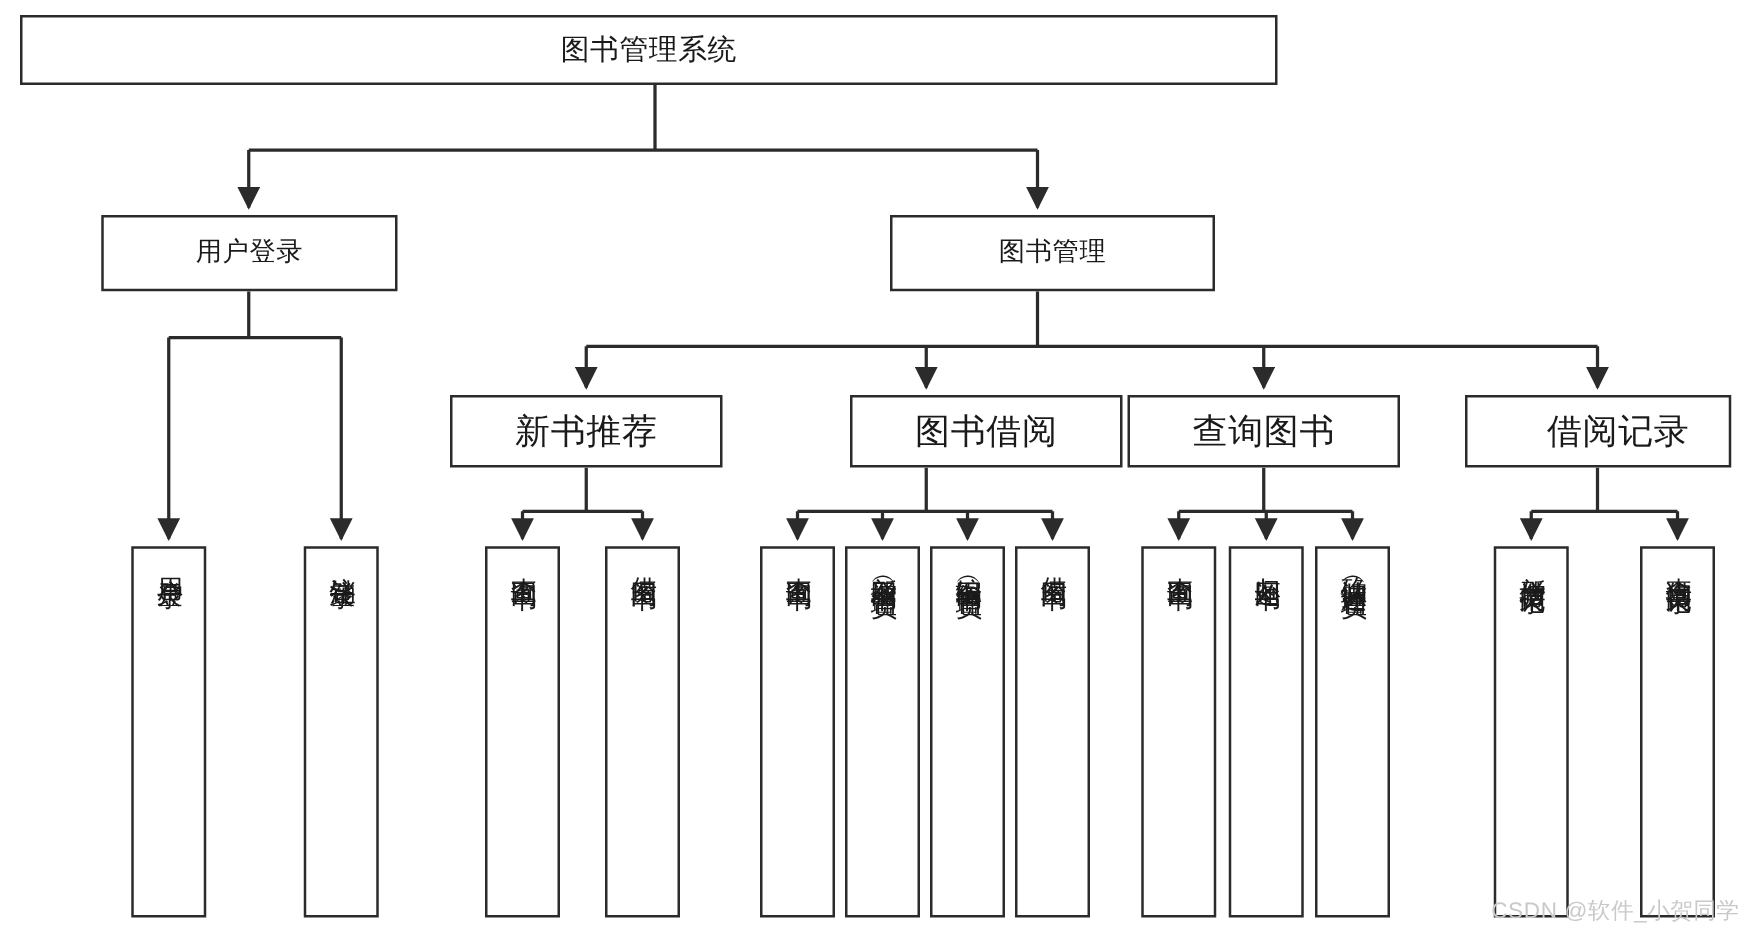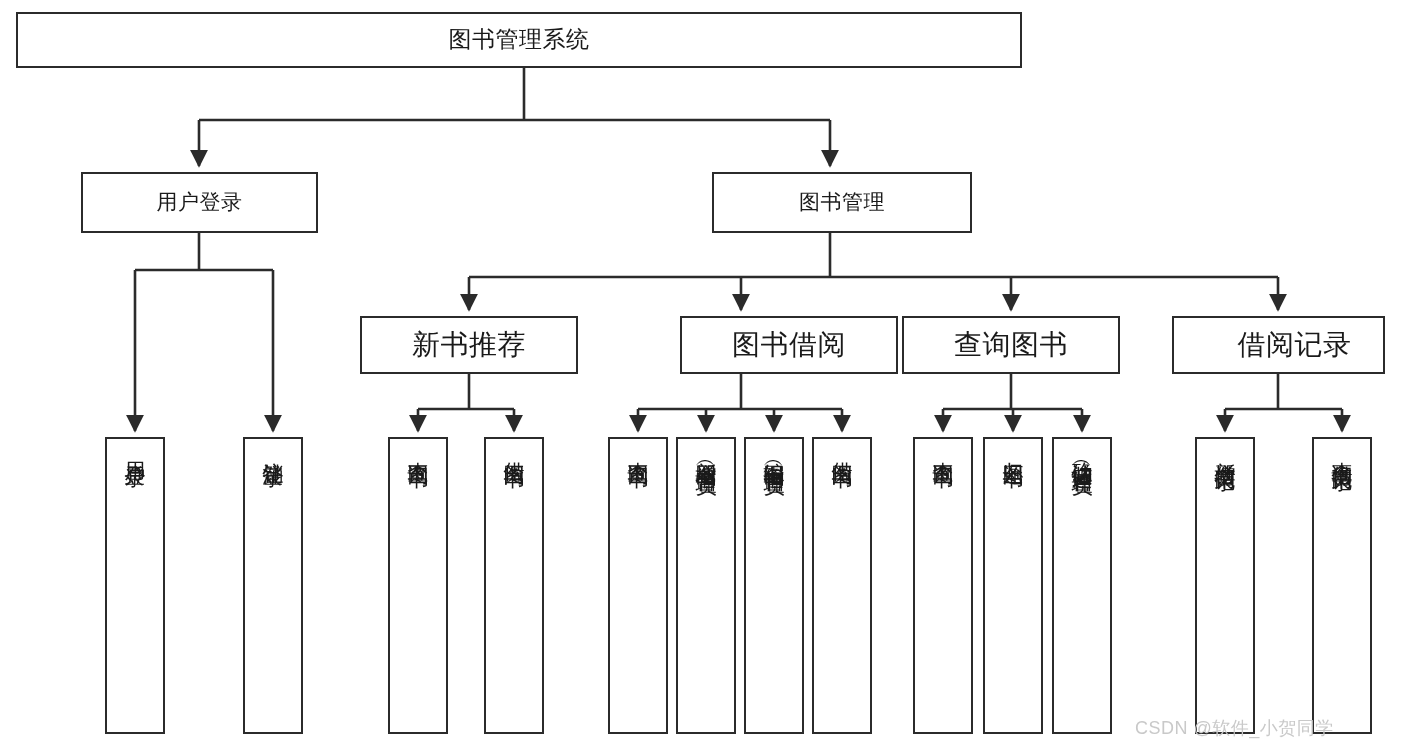--- a/index.html
+++ b/index.html
@@ -181,15 +181,15 @@
   <div class="node leaf" style="left:1052px; top:437px; width:60px; height:297px;">
     <span class="label">确认归还（管理员）</span>
   </div>
   <div class="node leaf" style="left:1195px; top:437px; width:60px; height:297px;">
     <span class="label">新增借阅记录</span>
   </div>
   <div class="node leaf" style="left:1312px; top:437px; width:60px; height:297px;">
     <span class="label">查询借阅记录</span>
   </div>
 
-  <div class="watermark" style="left:1135px; top:716px;">CSDN @软件_小贺同学</div>
+  <div class="watermark" style="left:1193px; top:716px;">CSDN @软件_小贺同学</div>
 
 </div>
 
 </body></html>

